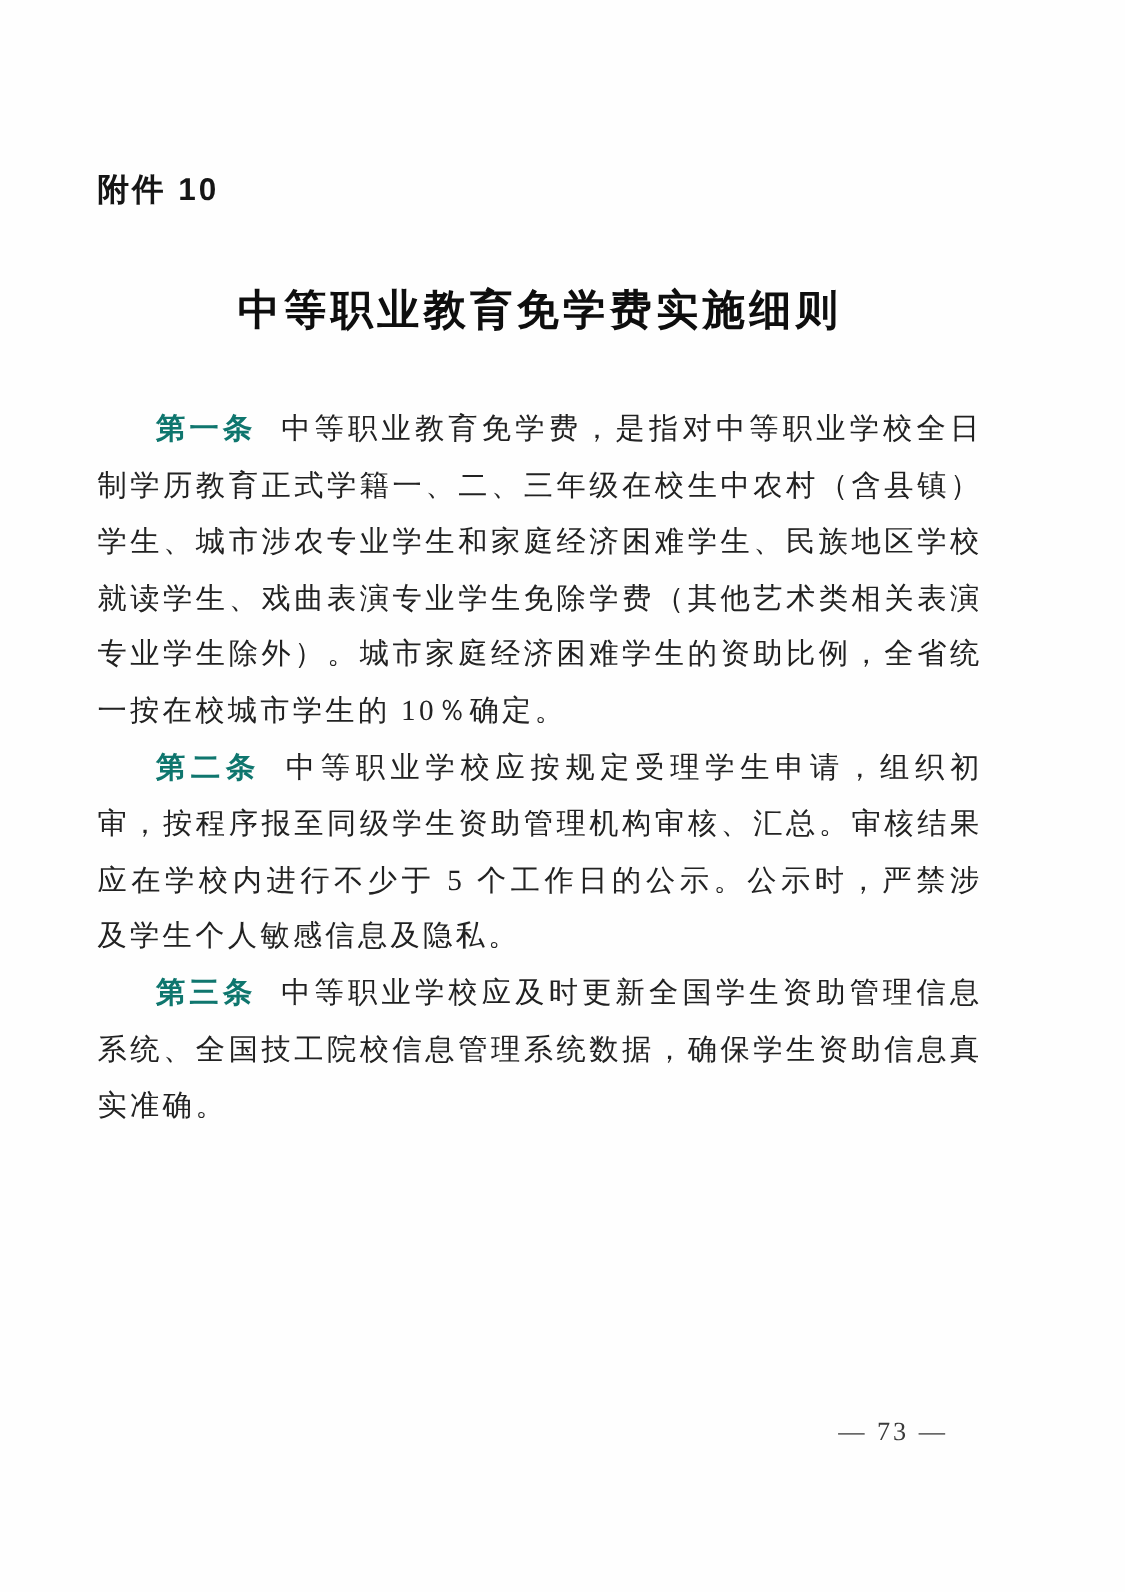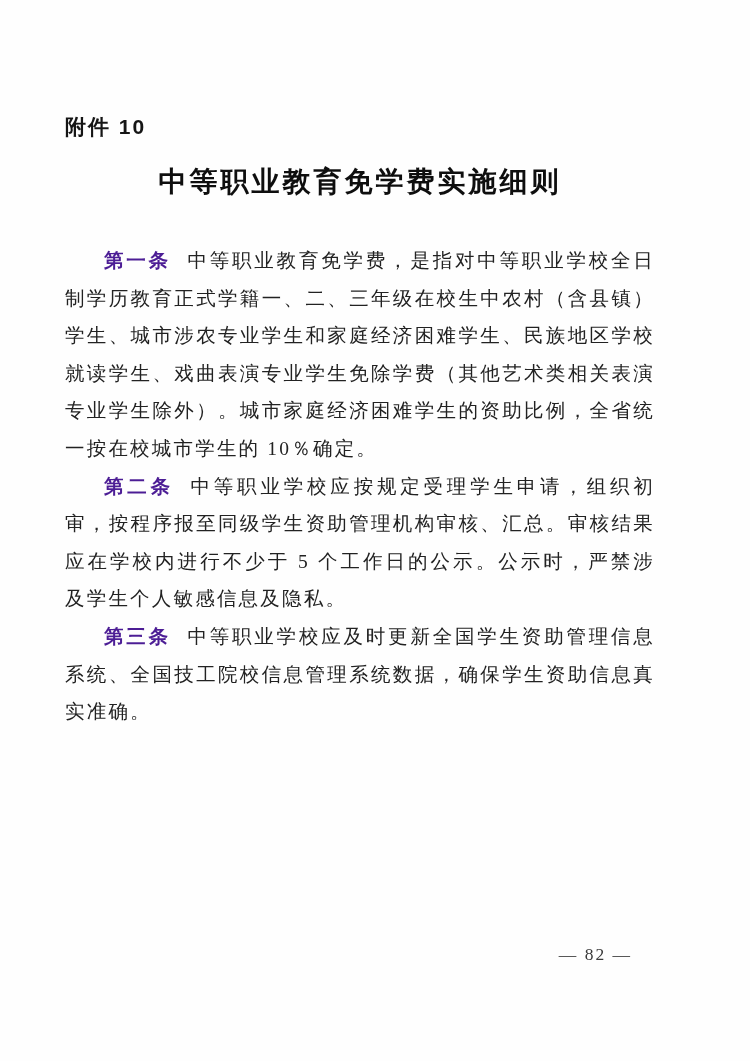--- a/index.html
+++ b/index.html
@@ -20,21 +20,21 @@
   }
   .attachment-label {
     font-family: "Liberation Sans", "DejaVu Sans", sans-serif;
     font-weight: bold;
     font-size: 21px;
     line-height: 30px;
     color: #151515;
     letter-spacing: 2px;
   }
   .doc-title {
-    margin-top: 20px;
+    margin-top: 46px;
     text-align: center;
     font-weight: bold;
     font-size: 28px;
     line-height: 40px;
     color: #0e0e0e;
     letter-spacing: 3px;
   }
   .doc-body {
     margin-top: 40px;
     font-size: 19.5px;
@@ -43,21 +43,21 @@
     color: #222222;
   }
   .article {
     text-indent: 2em;
     text-align: justify;
     text-justify: inter-character;
     text-align-last: left;
   }
   .article-label {
     font-weight: bold;
-    color: #4c1d95;
+    color: #0f766e;
     margin-right: 0.85em;
   }
   .page-number {
     position: absolute;
     top: 944px;
     right: 118px;
     font-size: 17.5px;
     letter-spacing: 2px;
     color: #3a3a3a;
   }
@@ -75,15 +75,15 @@
 
     <p class="article"><span class="article-label">第一条</span><span>中等职业教育免学费，是指对中等职业学校全日制学历教育正式学籍一、二、三年级在校生中农村（含县镇）学生、城市涉农专业学生和家庭经济困难学生、民族地区学校就读学生、戏曲表演专业学生免除学费（其他艺术类相关表演专业学生除外）。城市家庭经济困难学生的资助比例，全省统一按在校城市学生的 10％确定。</span></p>
 
     <p class="article"><span class="article-label">第二条</span><span>中等职业学校应按规定受理学生申请，组织初审，按程序报至同级学生资助管理机构审核、汇总。审核结果应在学校内进行不少于 5 个工作日的公示。公示时，严禁涉及学生个人敏感信息及隐私。</span></p>
 
     <p class="article"><span class="article-label">第三条</span><span>中等职业学校应及时更新全国学生资助管理信息系统、全国技工院校信息管理系统数据，确保学生资助信息真实准确。</span></p>
 
 
   </div>
 
-  <div class="page-number">— 82 —</div>
+  <div class="page-number">— 73 —</div>
 
 </div>
 
 </body></html>

